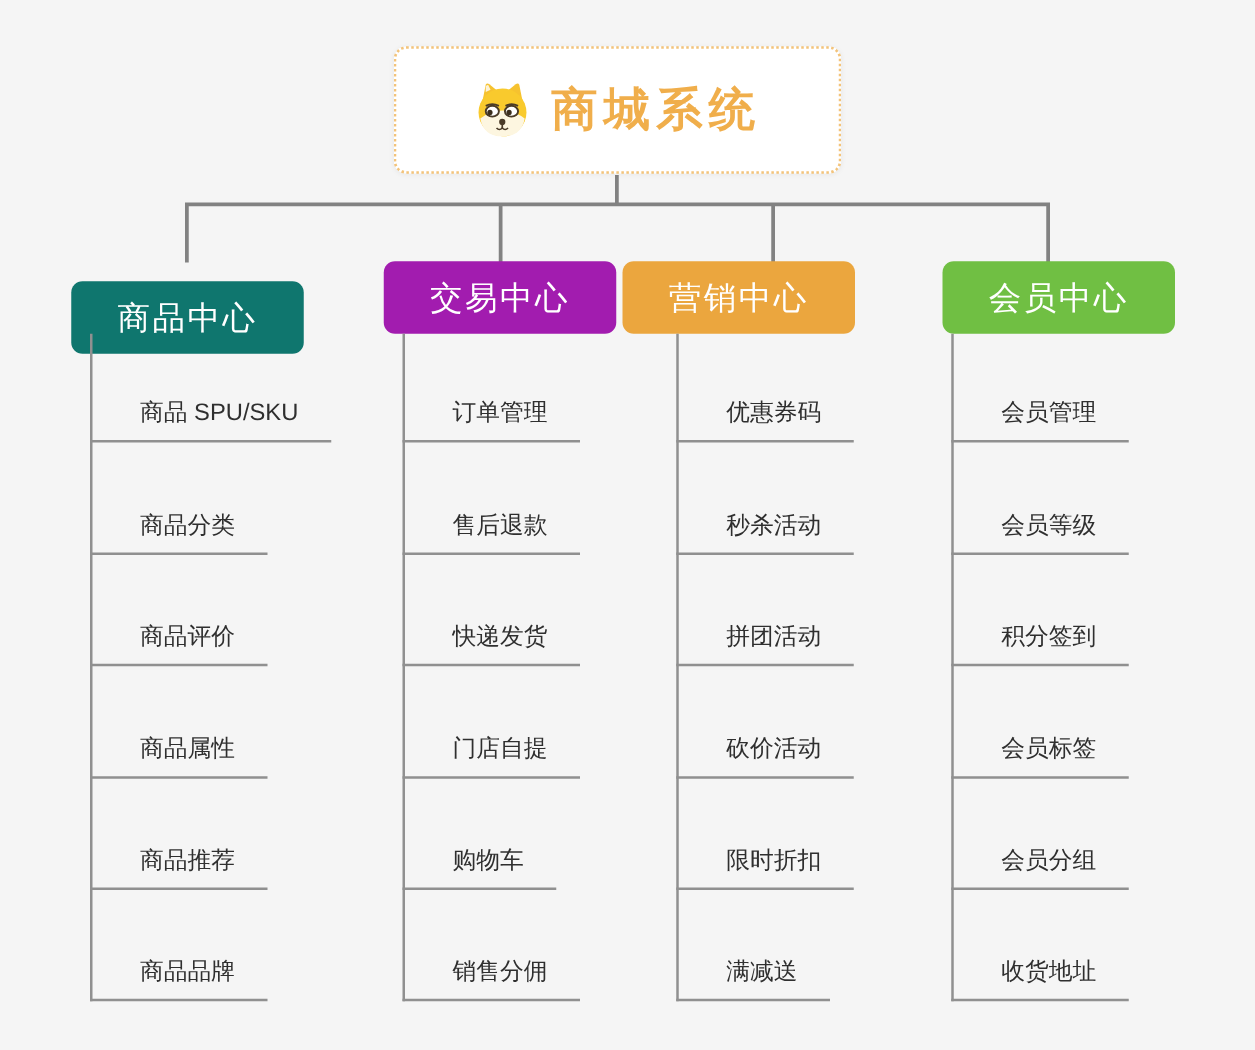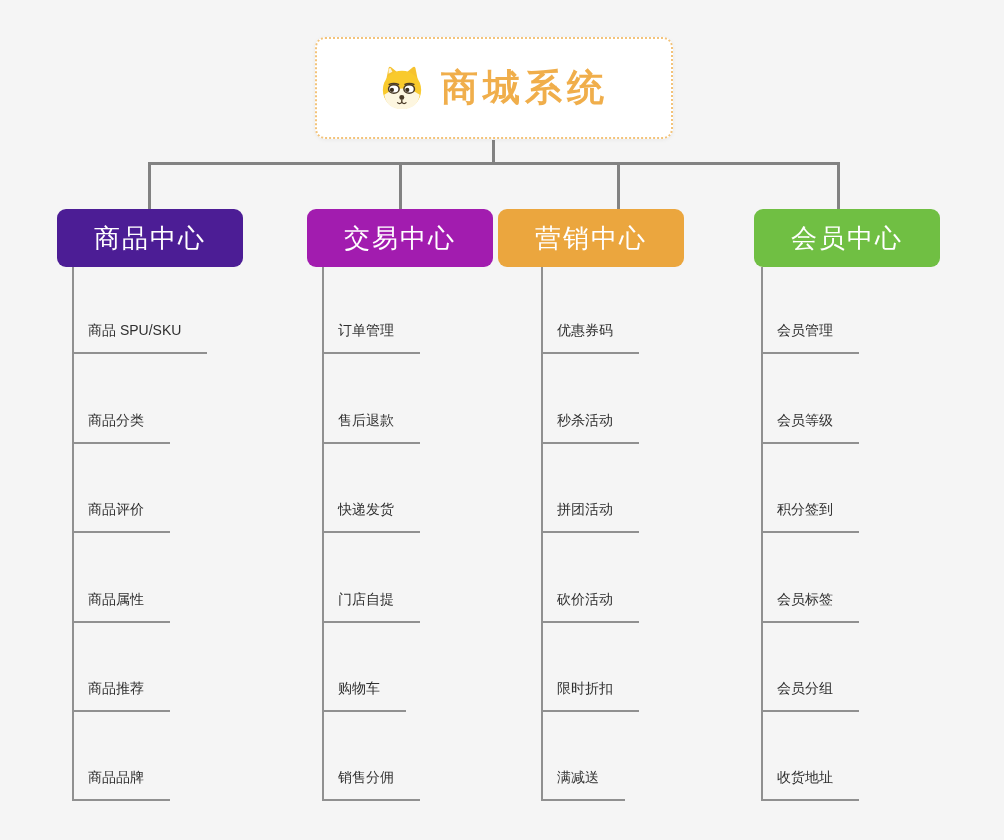--- a/index.html
+++ b/index.html
@@ -46,23 +46,23 @@
   .b2{left:498px;background:#ebA63e;}
   .b3{left:754px;background:#70bf43;}
 
   
   .spine{position:absolute;top:267px;width:2px;height:534px;background:#909090;}
   .sp0{left:72px;} .sp1{left:322px;} .sp2{left:541px;} .sp3{left:761px;}
 
   
   .leaf{
     position:absolute;
-    padding:0 26px 8px 16px;
+    padding:0 26px 8px 40px;
     border-bottom:2px solid #909090;
-    font-size:14px;line-height:27px;color:#2f2f2f;
+    font-size:19px;line-height:27px;color:#2f2f2f;
     white-space:nowrap;
     cursor:pointer;
   }
   .c0{left:72px;} .c1{left:322px;} .c2{left:541px;} .c3{left:761px;}
   .r0{top:317px;} .r1{top:407px;} .r2{top:496px;}
   .r3{top:586px;} .r4{top:675px;text-align:right;} .r5{top:764px;}
 </style>
 </head>
 <body>
 
@@ -95,21 +95,21 @@
         <path d="M26.5 20.5 Q31.5 18 37 20.5" stroke="#4a3b28" stroke-width="1.6" fill="none"></path>
 
         <circle cx="23.8" cy="34" r="2.6" fill="#4a3b28"></circle>
         <path d="M23.8 36.5 L23.8 39" stroke="#4a3b28" stroke-width="1.4" fill="none"></path>
         <path d="M19 39 Q21.4 41.5 23.8 39 Q26.2 41.5 28.6 39" stroke="#4a3b28" stroke-width="1.4" fill="none"></path>
       </svg>
     </span>
     <span class="root-title">商城系统</span>
   </div>
 
-  <div class="bheader b0" style="background: #4c1d95;">商品中心</div>
+  <div class="bheader b0" style="background: #0f766e; margin-top: 16px;">商品中心</div>
   <div class="bheader b1" style="background: #a21caf;">交易中心</div>
   <div class="bheader b2" style="background: rgb(235, 166, 62);">营销中心</div>
   <div class="bheader b3" style="background: rgb(112, 191, 67);">会员中心</div>
 
   <div class="spine sp0"></div>
   <div class="spine sp1"></div>
   <div class="spine sp2"></div>
   <div class="spine sp3"></div>
 
   <div class="leaf c0 r0">商品 SPU/SKU</div>

